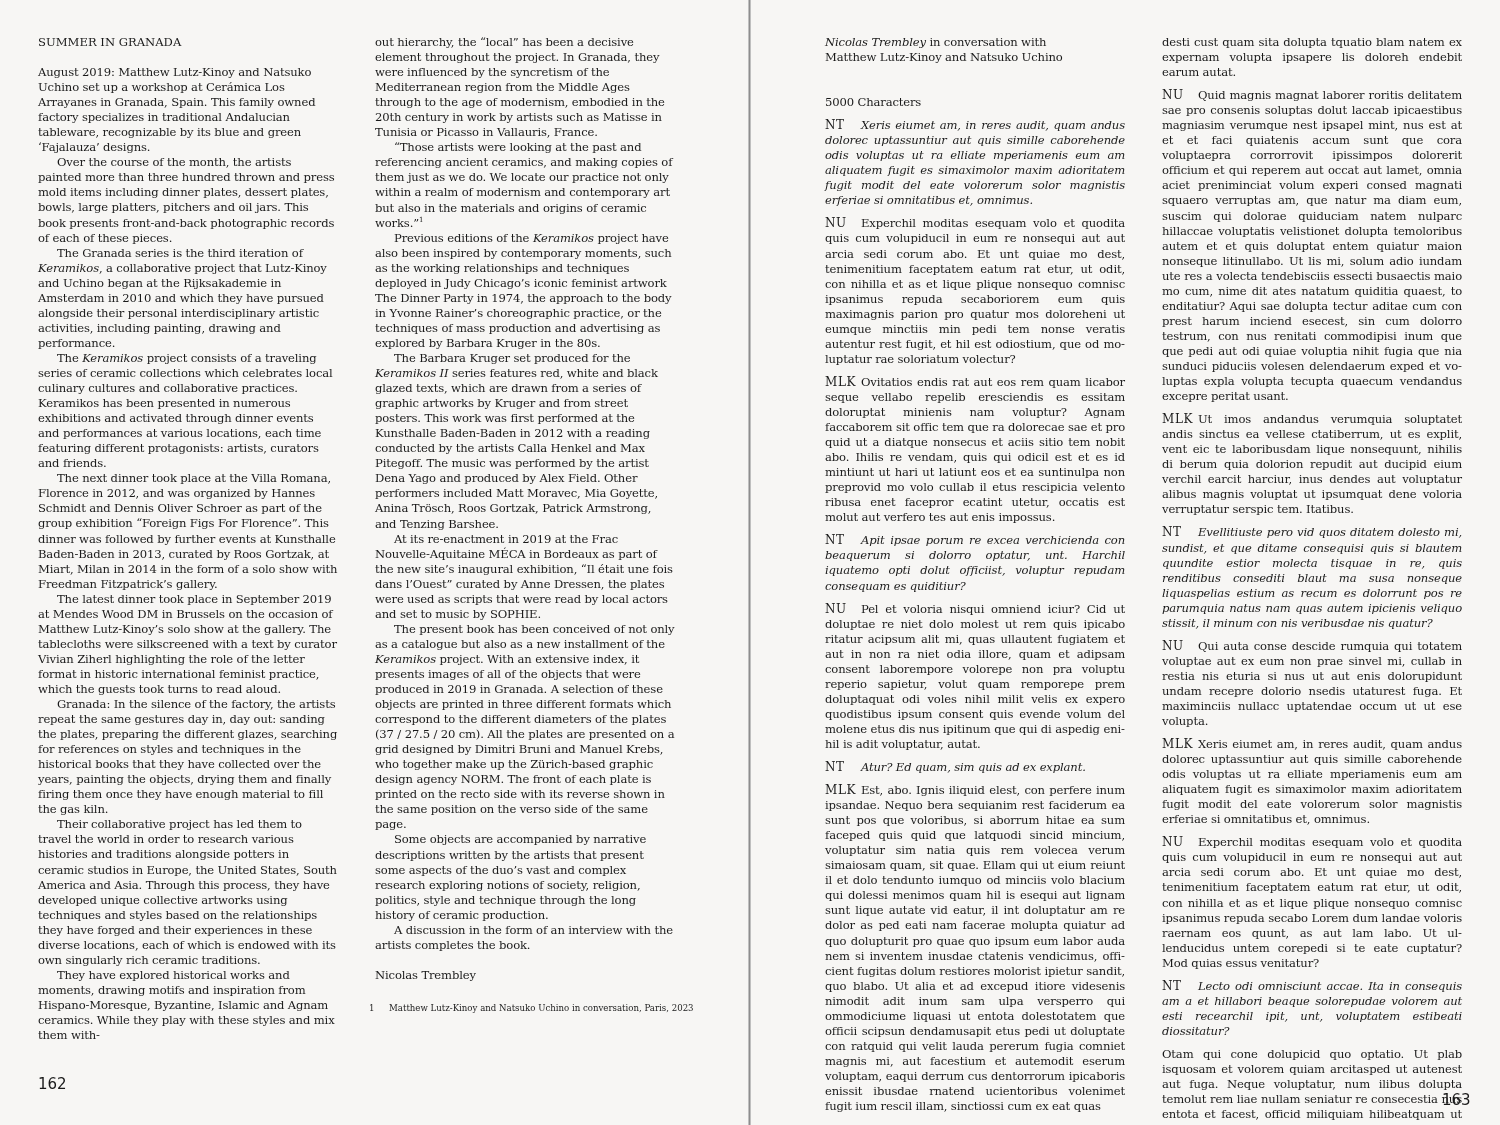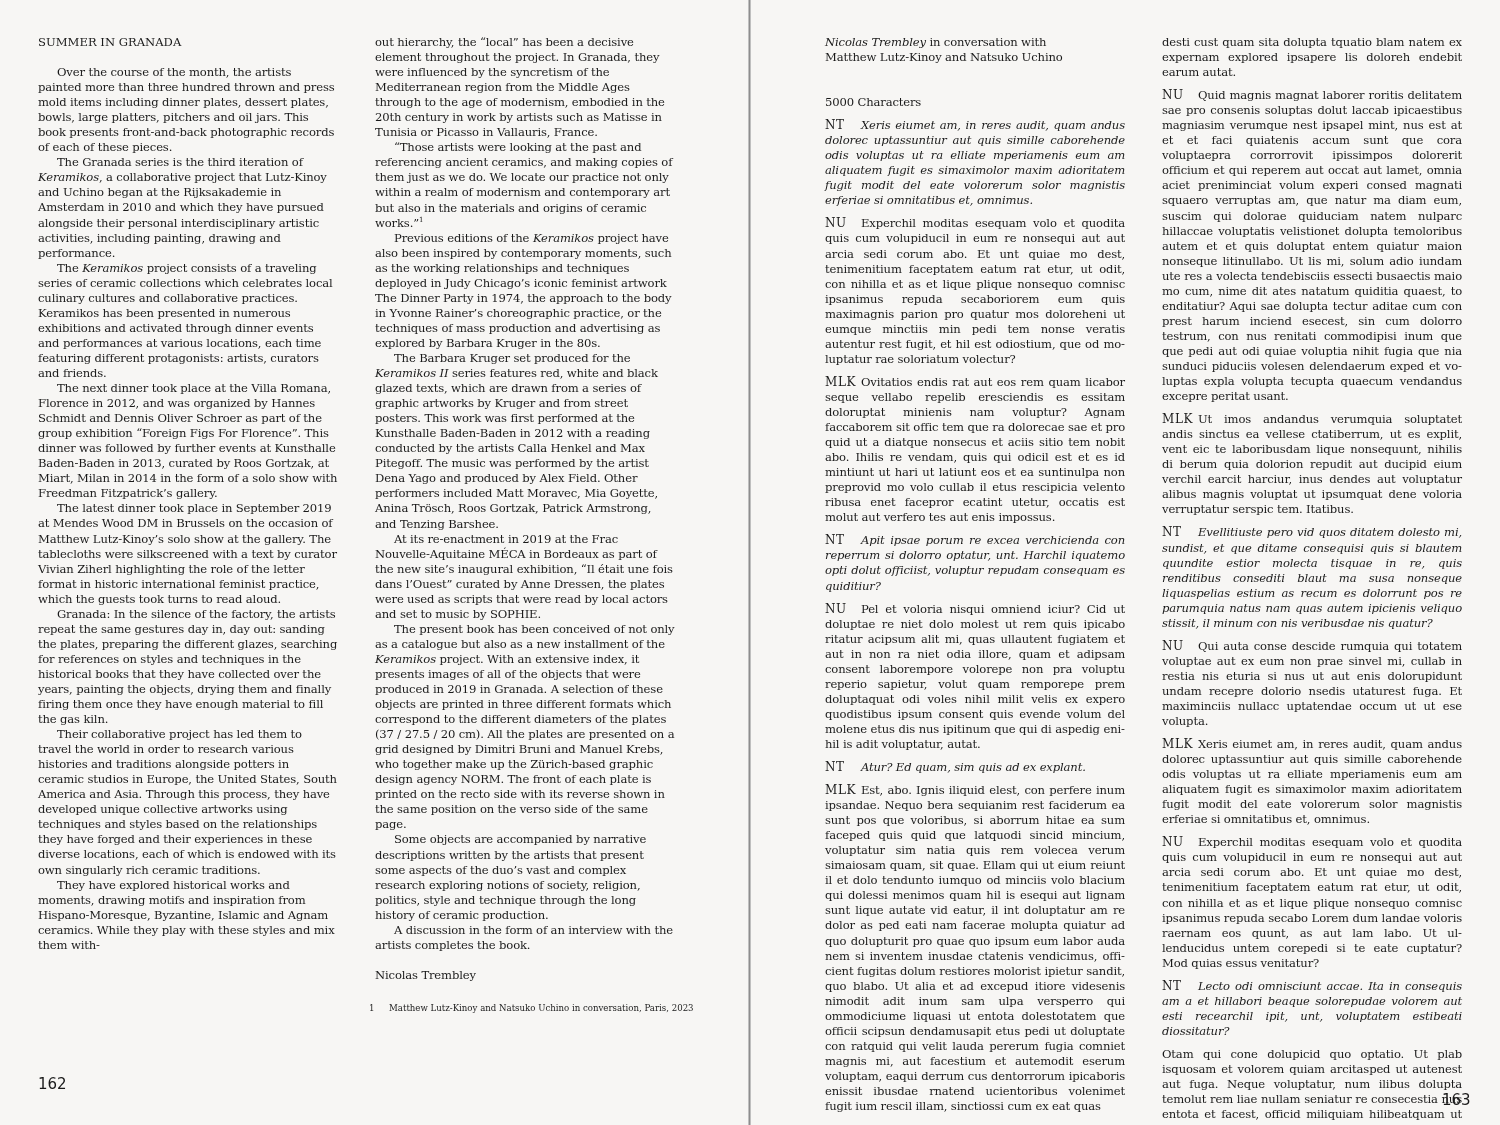--- a/index.html
+++ b/index.html
@@ -30,20 +30,21 @@
   #folio-right { left:1442px;margin-top:16px; }
   .byline { margin-bottom:30px !important; text-align:left; }
 </style>
 </head>
 <body>
 
 <div class="page page-left">
   <div class="col" id="col1">
     <p class="title">SUMMER IN GRANADA</p>
     <div>
+        <p>August 2019: Matthew Lutz-Kinoy and Natsuko Uchino set up a workshop at Cerámica Los Arrayanes in Granada, Spain. This family owned factory special­izes in traditional Andalucian tableware, recognizable by its blue and green ‘Fajalauza’ designs.</p>
         <p class="ind">Over the course of the month, the artists painted more than three hundred thrown and press mold items including dinner plates, dessert plates, bowls, large platters, pitchers and oil jars. This book presents front-and-back photographic records of each of these pieces.</p>
         <p class="ind">The Granada series is the third iteration of <span class="it">Keramikos</span>, a collaborative project that Lutz-Kinoy and Uchino began at the Rijksakademie in Amsterdam in 2010 and which they have pursued alongside their per­sonal interdisciplinary artistic activities, including painting, drawing and performance.</p>
         <p class="ind">The <span class="it">Keramikos</span> project consists of a traveling series of ceramic collections which celebrates local culinary cultures and collaborative practices. Keramikos has been presented in numerous exhibitions and activated through dinner events and performances at various locations, each time featuring different protagonists: artists, curators and friends.</p>
         <p class="ind">The next dinner took place at the Villa Romana, Florence in 2012, and was organized by Hannes Schmidt and Dennis Oliver Schroer as part of the group exhibition “Foreign Figs For Florence”. This dinner was followed by further events at Kunsthalle Baden-Baden in 2013, curated by Roos Gortzak, at Miart, Milan in 2014 in the form of a solo show with Freedman Fitzpatrick’s gallery.</p>
         <p class="ind">The latest dinner took place in September 2019 at Mendes Wood DM in Brussels on the occasion of Matthew Lutz-Kinoy’s solo show at the gallery. The tablecloths were silkscreened with a text by curator Vivian Ziherl highlighting the role of the letter format in historic international feminist practice, which the guests took turns to read aloud.</p>
         <p class="ind">Granada: In the silence of the factory, the artists repeat the same gestures day in, day out: sanding the plates, preparing the different glazes, searching for references on styles and techniques in the historical books that they have collected over the years, painting the objects, drying them and finally firing them once they have enough material to fill the gas kiln.</p>
         <p class="ind">Their collaborative project has led them to travel the world in order to research various histories and traditions alongside potters in ceramic studios in Europe, the United States, South America and Asia. Through this process, they have developed unique col­lective artworks using techniques and styles based on the relationships they have forged and their experienc­es in these diverse locations, each of which is endowed with its own singularly rich ceramic traditions.</p>
         <p class="ind">They have explored historical works and moments, drawing motifs and inspiration from Hispano-Moresque, Byzantine, Islamic and Agnam ceramics. While they play with these styles and mix them with-</p>
       </div>
   </div>
@@ -70,29 +71,29 @@
 <div class="gutter"></div>
 
 <div class="page page-right">
   <div class="col" id="col3">
     <p class="byline"><span class="it">Nicolas Trembley</span><span> in conversation with</span><br><span>Matthew Lutz-Kinoy and Natsuko Uchino</span></p>
     <p class="qa">5000 Characters</p>
     <div>
         <p class="qa"><span class="spk">NT</span><span class="it">Xeris eiumet am, in reres audit, quam andus do­lorec uptassuntiur aut quis simille caborehende odis vo­luptas ut ra elliate mperiamenis eum am aliquatem fu­git es simaximolor maxim adioritatem fugit modit del eate volorerum solor magnistis erferiae si omnitatibus et, omnimus.</span></p>
         <p class="qa"><span class="spk">NU</span><span>Experchil moditas esequam volo et quodita quis cum volupiducil in eum re nonsequi aut aut arcia sedi corum abo. Et unt quiae mo dest, tenimenitium facep­tatem eatum rat etur, ut odit, con nihilla et as et lique plique nonsequo comnisc ipsanimus repuda secabo­riorem eum quis maximagnis parion pro quatur mos do­loreheni ut eumque minctiis min pedi tem nonse veratis autentur rest fugit, et hil est odiostium, que od mo­luptatur rae soloriatum volectur?</span></p>
         <p class="qa"><span class="spk">MLK</span><span>Ovitatios endis rat aut eos rem quam licabor se­que vellabo repelib eresciendis es essitam doloruptat minienis nam voluptur? Agnam faccaborem sit offic tem que ra dolorecae sae et pro quid ut a diatque nonsecus et aciis sitio tem nobit abo. Ihilis re vendam, quis qui odicil est et es id mintiunt ut hari ut latiunt eos et ea suntinul­pa non preprovid mo volo cullab il etus rescipicia velen­to ribusa enet facepror ecatint utetur, occatis est molut aut verfero tes aut enis impossus.</span></p>
-        <p class="qa"><span class="spk">NT</span><span class="it">Apit ipsae porum re excea verchicienda con reper­rum si dolorro optatur, unt. Harchil iquatemo opti dolut officiist, voluptur repudam consequam es quiditiur?</span></p>
+        <p class="qa"><span class="spk">NT</span><span class="it">Apit ipsae porum re excea verchicienda con beaque­rum si dolorro optatur, unt. Harchil iquatemo opti dolut officiist, voluptur repudam consequam es quiditiur?</span></p>
         <p class="qa"><span class="spk">NU</span><span>Pel et voloria nisqui omniend iciur? Cid ut dolup­tae re niet dolo molest ut rem quis ipicabo ritatur acip­sum alit mi, quas ullautent fugiatem et aut in non ra niet odia illore, quam et adipsam consent laborempore vol­orepe non pra voluptu reperio sapietur, volut quam rem­porepe prem doluptaquat odi voles nihil milit velis ex expero quodistibus ipsum consent quis evende volum del molene etus dis nus ipitinum que qui di aspedig eni­hil is adit voluptatur, autat.</span></p>
         <p class="qa"><span class="spk">NT</span><span class="it">Atur? Ed quam, sim quis ad ex explant.</span></p>
         <p class="qa"><span class="spk">MLK</span><span>Est, abo. Ignis iliquid elest, con perfere inum ip­sandae. Nequo bera sequianim rest faciderum ea sunt pos que voloribus, si aborrum hitae ea sum faceped quis quid que latquodi sincid mincium, voluptatur sim natia quis rem volecea verum simaiosam quam, sit quae. El­lam qui ut eium reiunt il et dolo tendunto iumquo od minciis volo blacium qui dolessi menimos quam hil is esequi aut lignam sunt lique autate vid eatur, il int do­luptatur am re dolor as ped eati nam facerae molupta quiatur ad quo dolupturit pro quae quo ipsum eum labor auda nem si inventem inusdae ctatenis vendicimus, offi­cient fugitas dolum restiores molorist ipietur sandit, quo blabo. Ut alia et ad excepud itiore videsenis nimodit adit inum sam ulpa versperro qui ommodiciume liquasi ut entota dolestotatem que officii scipsun dendamusapit etus pedi ut doluptate con ratquid qui velit lauda pere­rum fugia comniet magnis mi, aut facestium et aute­modit eserum voluptam, eaqui derrum cus dentorrorum ipicaboris enissit ibusdae rnatend ucientoribus vole­nimet fugit ium rescil illam, sinctiossi cum ex eat quas</span></p>
       </div>
   </div>
   <div class="col" id="col4">
     <div>
-        <p class="qa"><span>desti cust quam sita dolupta tquatio blam natem ex ex­pernam explored ipsapere lis doloreh endebit earum au­tat.</span></p>
+        <p class="qa"><span>desti cust quam sita dolupta tquatio blam natem ex ex­pernam volupta ipsapere lis doloreh endebit earum au­tat.</span></p>
         <p class="qa"><span class="spk">NU</span><span>Quid magnis magnat laborer roritis delitatem sae pro consenis soluptas dolut laccab ipicaestibus magnia­sim verumque nest ipsapel mint, nus est at et et faci qui­atenis accum sunt que cora voluptaepra corrorrovit ipis­simpos dolorerit officium et qui reperem aut occat aut lamet, omnia aciet preniminciat volum experi consed magnati squaero verruptas am, que natur ma diam eum, suscim qui dolorae quiduciam natem nulparc hillaccae voluptatis velistionet dolupta temoloribus autem et et quis doluptat entem quiatur maion nonseque litinulla­bo. Ut lis mi, solum adio iundam ute res a volecta ten­debisciis essecti busaectis maio mo cum, nime dit ates natatum quiditia quaest, to enditatiur? Aqui sae dolupta tectur aditae cum con prest harum inciend esecest, sin cum dolorro testrum, con nus renitati commodipisi inum que que pedi aut odi quiae voluptia nihit fugia que nia sunduci piduciis volesen delendaerum exped et vo­luptas expla volupta tecupta quaecum vendandus exce­pre peritat usant.</span></p>
         <p class="qa"><span class="spk">MLK</span><span>Ut imos andandus verumquia soluptatet andis sinctus ea vellese ctatiberrum, ut es explit, vent eic te laboribusdam lique nonsequunt, nihilis di berum quia dolorion repudit aut ducipid eium verchil earcit harciur, inus dendes aut voluptatur alibus magnis voluptat ut ip­sumquat dene voloria verruptatur serspic tem. Itatibus.</span></p>
         <p class="qa"><span class="spk">NT</span><span class="it">Evellitiuste pero vid quos ditatem dolesto mi, sundist, et que ditame consequisi quis si blautem quun­dite estior molecta tisquae in re, quis renditibus consediti blaut ma susa nonseque liquaspelias estium as recum es dolorrunt pos re parumquia natus nam quas autem ipic­ienis veliquo stissit, il minum con nis veribusdae nis qua­tur?</span></p>
         <p class="qa"><span class="spk">NU</span><span>Qui auta conse descide rumquia qui totatem vo­luptae aut ex eum non prae sinvel mi, cullab in restia nis eturia si nus ut aut enis dolorupidunt undam recepre do­lorio nsedis utaturest fuga. Et maximinciis nullacc upta­tendae occum ut ut ese volupta.</span></p>
         <p class="qa"><span class="spk">MLK</span><span>Xeris eiumet am, in reres audit, quam andus do­lorec uptassuntiur aut quis simille caborehende odis vo­luptas ut ra elliate mperiamenis eum am aliquatem fugit es simaximolor maxim adioritatem fugit modit del eate volorerum solor magnistis erferiae si omnitatibus et, omnimus.</span></p>
         <p class="qa"><span class="spk">NU</span><span>Experchil moditas esequam volo et quodita quis cum volupiducil in eum re nonsequi aut aut arcia sedi corum abo. Et unt quiae mo dest, tenimenitium facep­tatem eatum rat etur, ut odit, con nihilla et as et lique plique nonsequo comnisc ipsanimus repuda secabo Lorem dum landae voloris raernam eos quunt, as aut lam labo. Ut ul­lenducidus untem corepedi si te eate cuptatur? Mod quias essus venitatur?</span></p>
         <p class="qa"><span class="spk">NT</span><span class="it">Lecto odi omnisciunt accae. Ita in consequis am a et hillabori beaque solorepudae volorem aut esti re­cearchil ipit, unt, voluptatem estibeati diossitatur?</span></p>
         <p class="qa"><span>Otam qui cone dolupicid quo optatio. Ut plab isquosam et volorem quiam arcitasped ut autenest aut fuga. Neque voluptatur, num ilibus dolupta temolut rem liae nullam seniatur re consecestia nus entota et facest, officid mi­liquiam hilibeatquam ut aut fugia quidere, sequidi in-</span></p>
       </div>
   </div>

